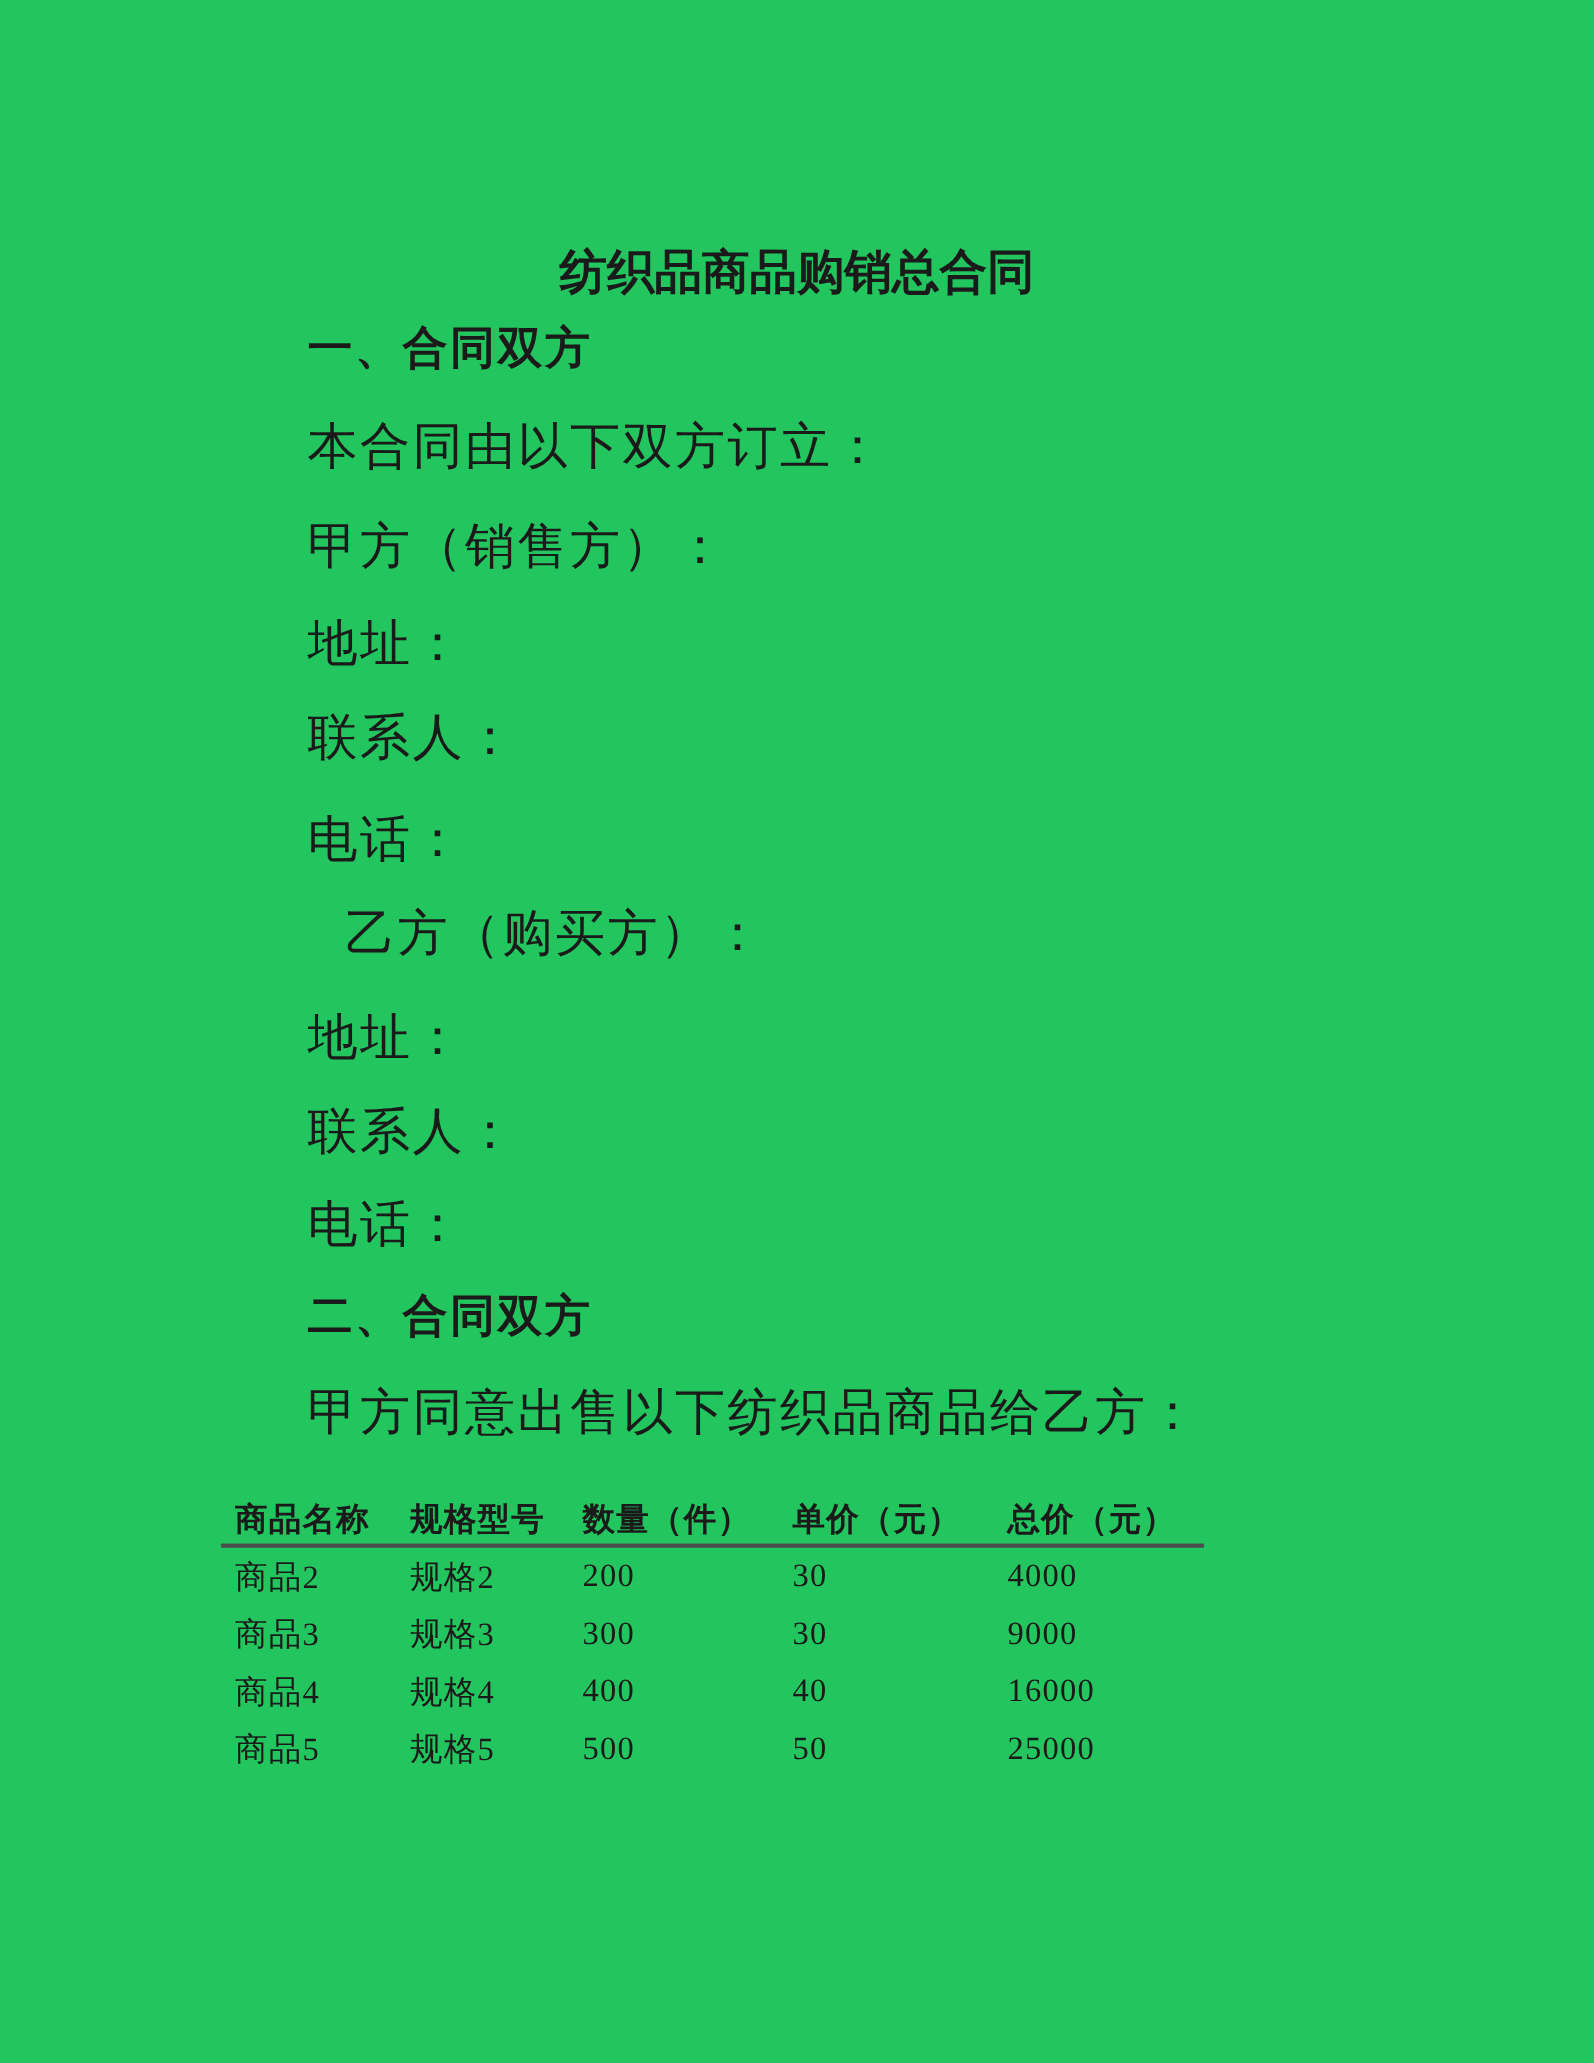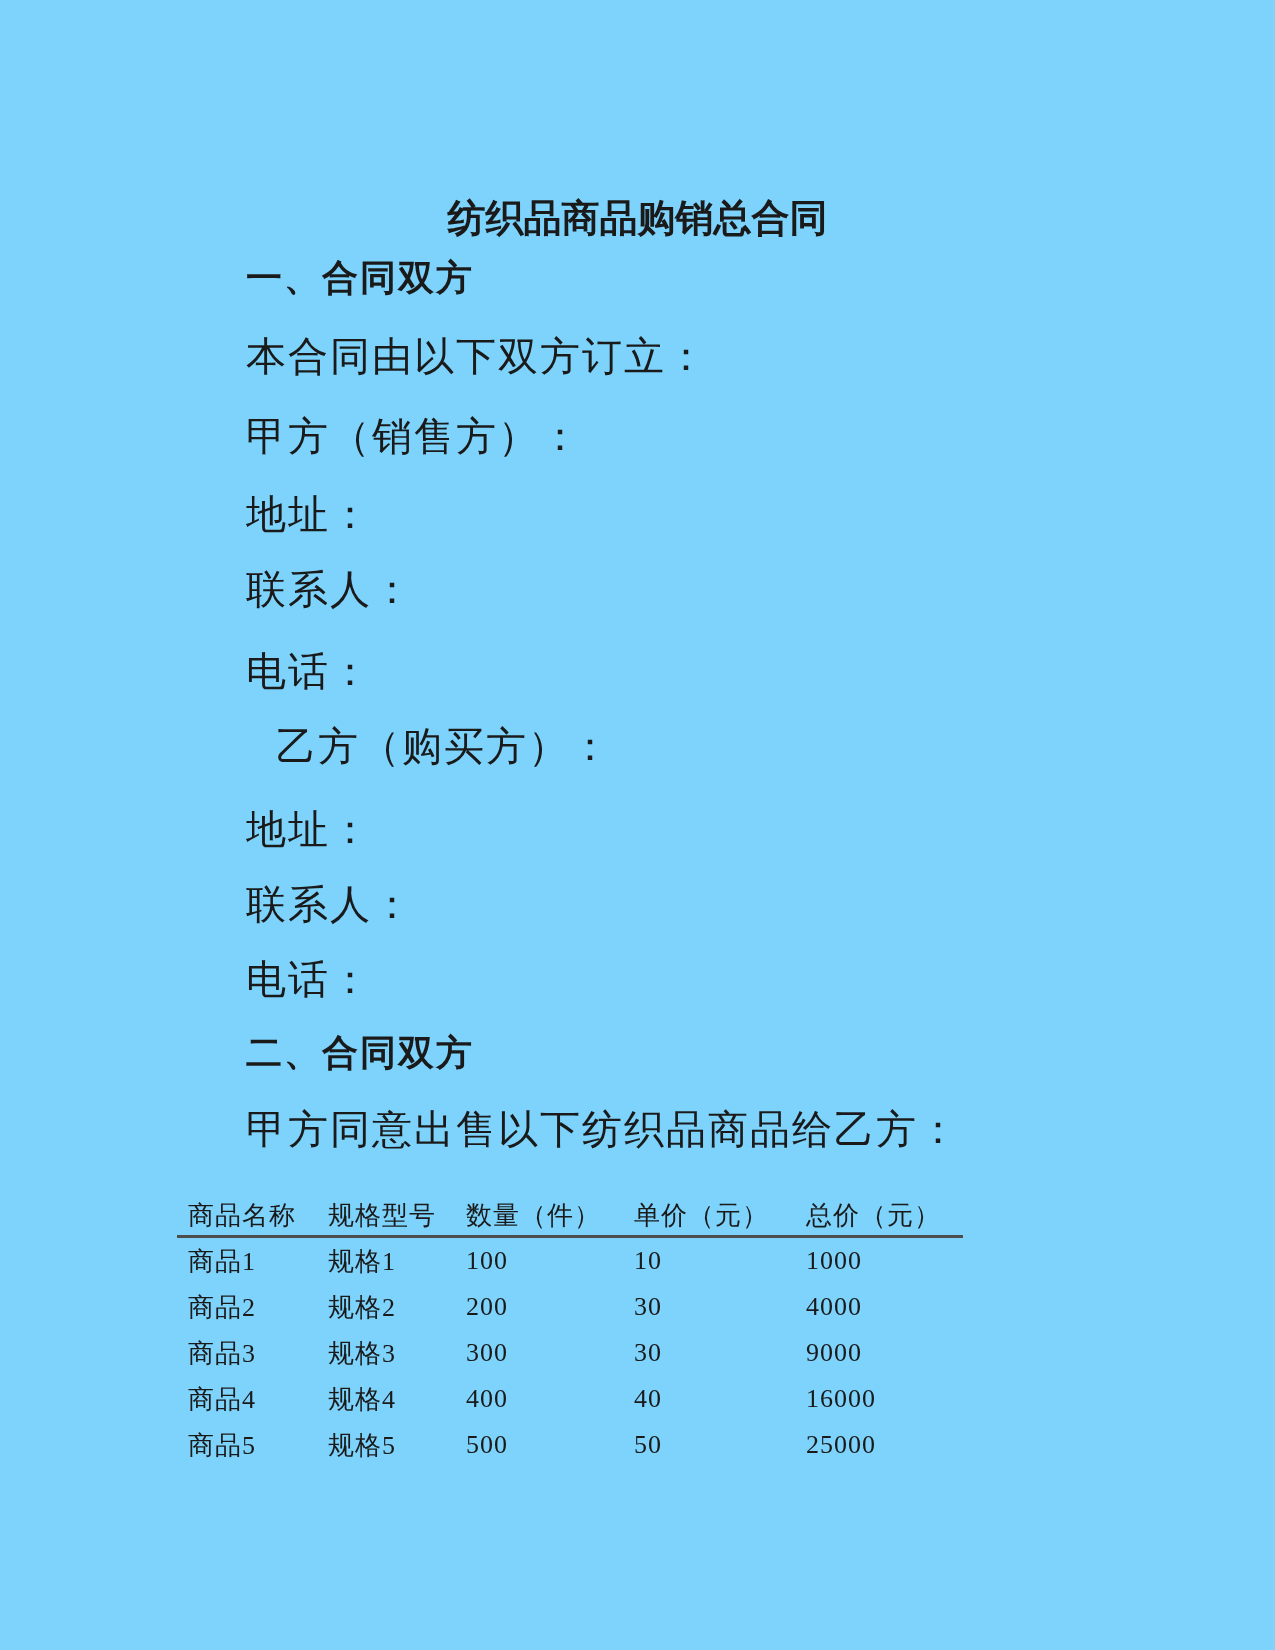--- a/index.html
+++ b/index.html
@@ -5,21 +5,21 @@
   html, body {
     margin: 0;
     padding: 0;
     background: #e8e8e8;
   }
   .page {
     position: relative;
     width: 1275px;
     height: 1650px;
     margin: 0 auto;
-    background: #7dd3fc;
+    background: #22c55e;
     color: #1a1a1a;
     font-family: "Liberation Serif", "DejaVu Serif", serif;
     overflow: hidden;
   }
   .doc-title {
     position: absolute;
     top: 199px;
     left: 0;
     width: 1275px;
     margin: 0;
@@ -73,21 +73,21 @@
     letter-spacing: 1px;
   }
   .goods-table col.c1 { width: 140px; }
   .goods-table col.c2 { width: 138px; }
   .goods-table col.c3 { width: 168px; }
   .goods-table col.c4 { width: 172px; }
   .goods-table col.c5 { width: 168px; }
   .goods-table th {
     height: 39px;
     padding: 0 0 0 11px;
-    font-weight: normal;
+    font-weight: bold;
     text-align: left;
     vertical-align: middle;
     white-space: nowrap;
     border-bottom: 3px solid #4d4d4d;
   }
   .goods-table td {
     height: 46px;
     padding: 0 0 0 11px;
     text-align: left;
     vertical-align: middle;
@@ -131,27 +131,20 @@
       <tr>
         <th>商品名称</th>
         <th>规格型号</th>
         <th>数量（件）</th>
         <th>单价（元）</th>
         <th>总价（元）</th>
       </tr>
     </thead>
     <tbody>
       <tr>
-        <td>商品1</td>
-        <td>规格1</td>
-        <td>100</td>
-        <td>10</td>
-        <td>1000</td>
-      </tr>
-      <tr>
         <td>商品2</td>
         <td>规格2</td>
         <td>200</td>
         <td>30</td>
         <td>4000</td>
       </tr>
       <tr>
         <td>商品3</td>
         <td>规格3</td>
         <td>300</td>

